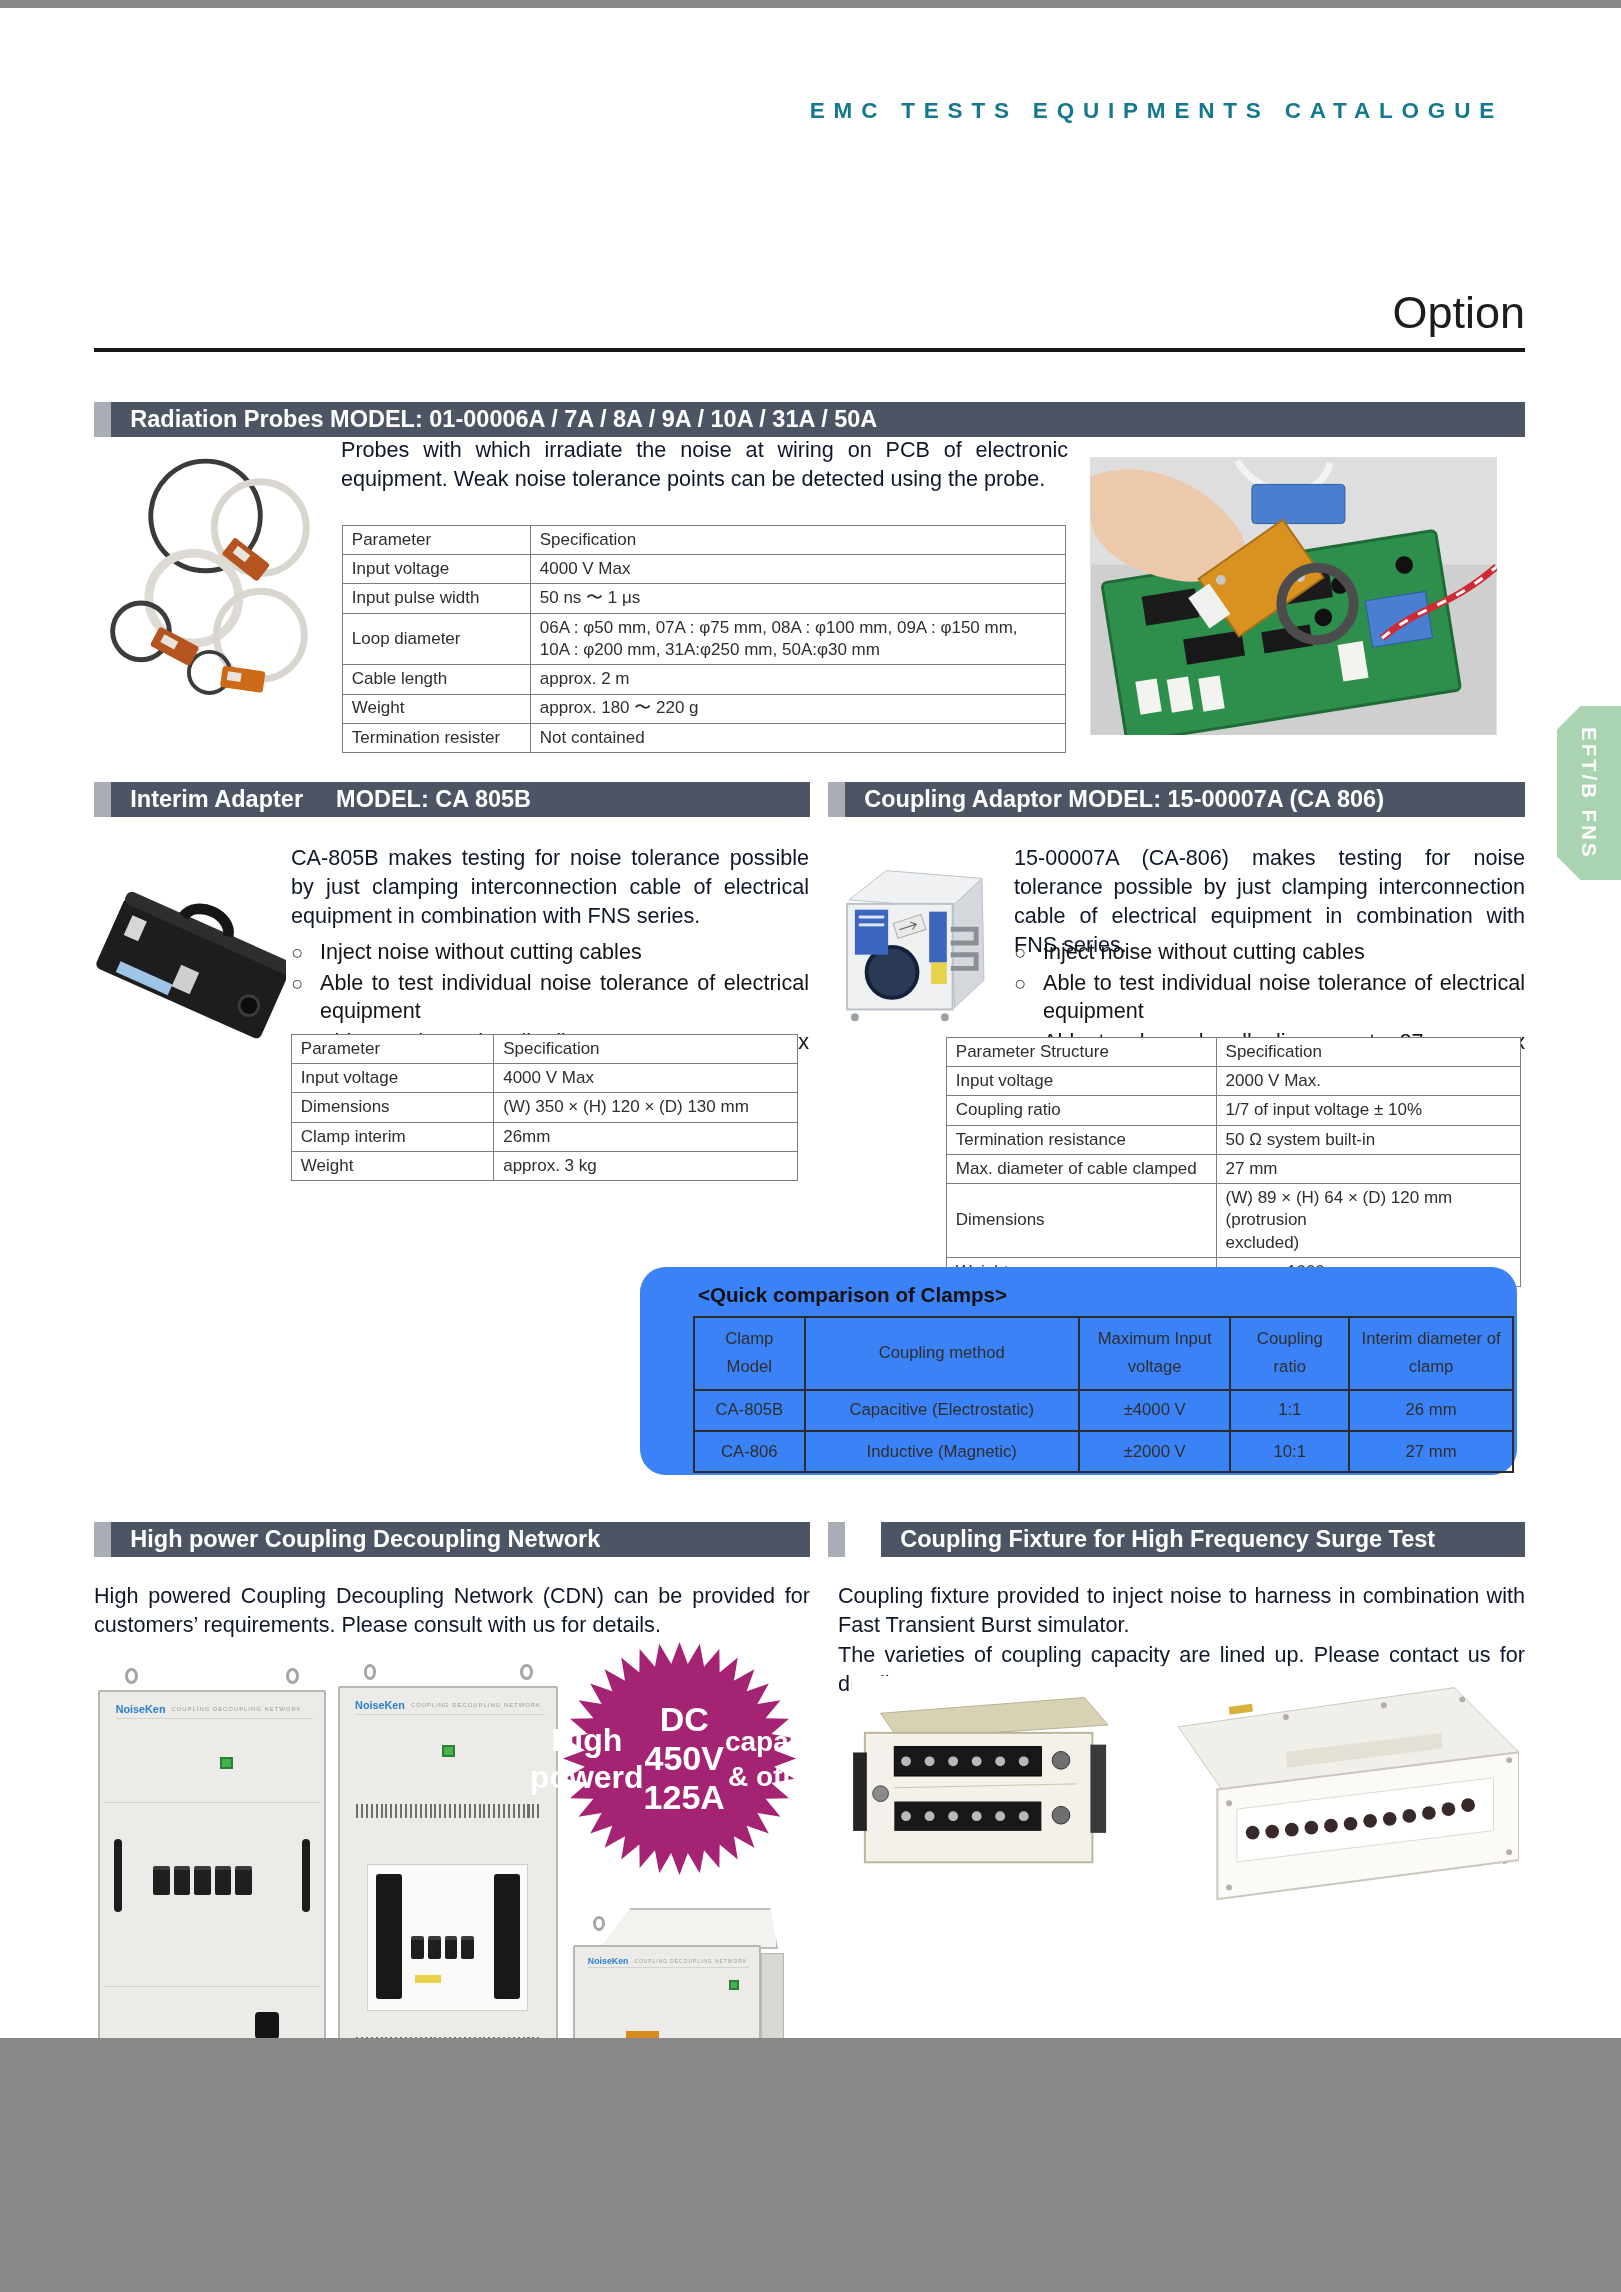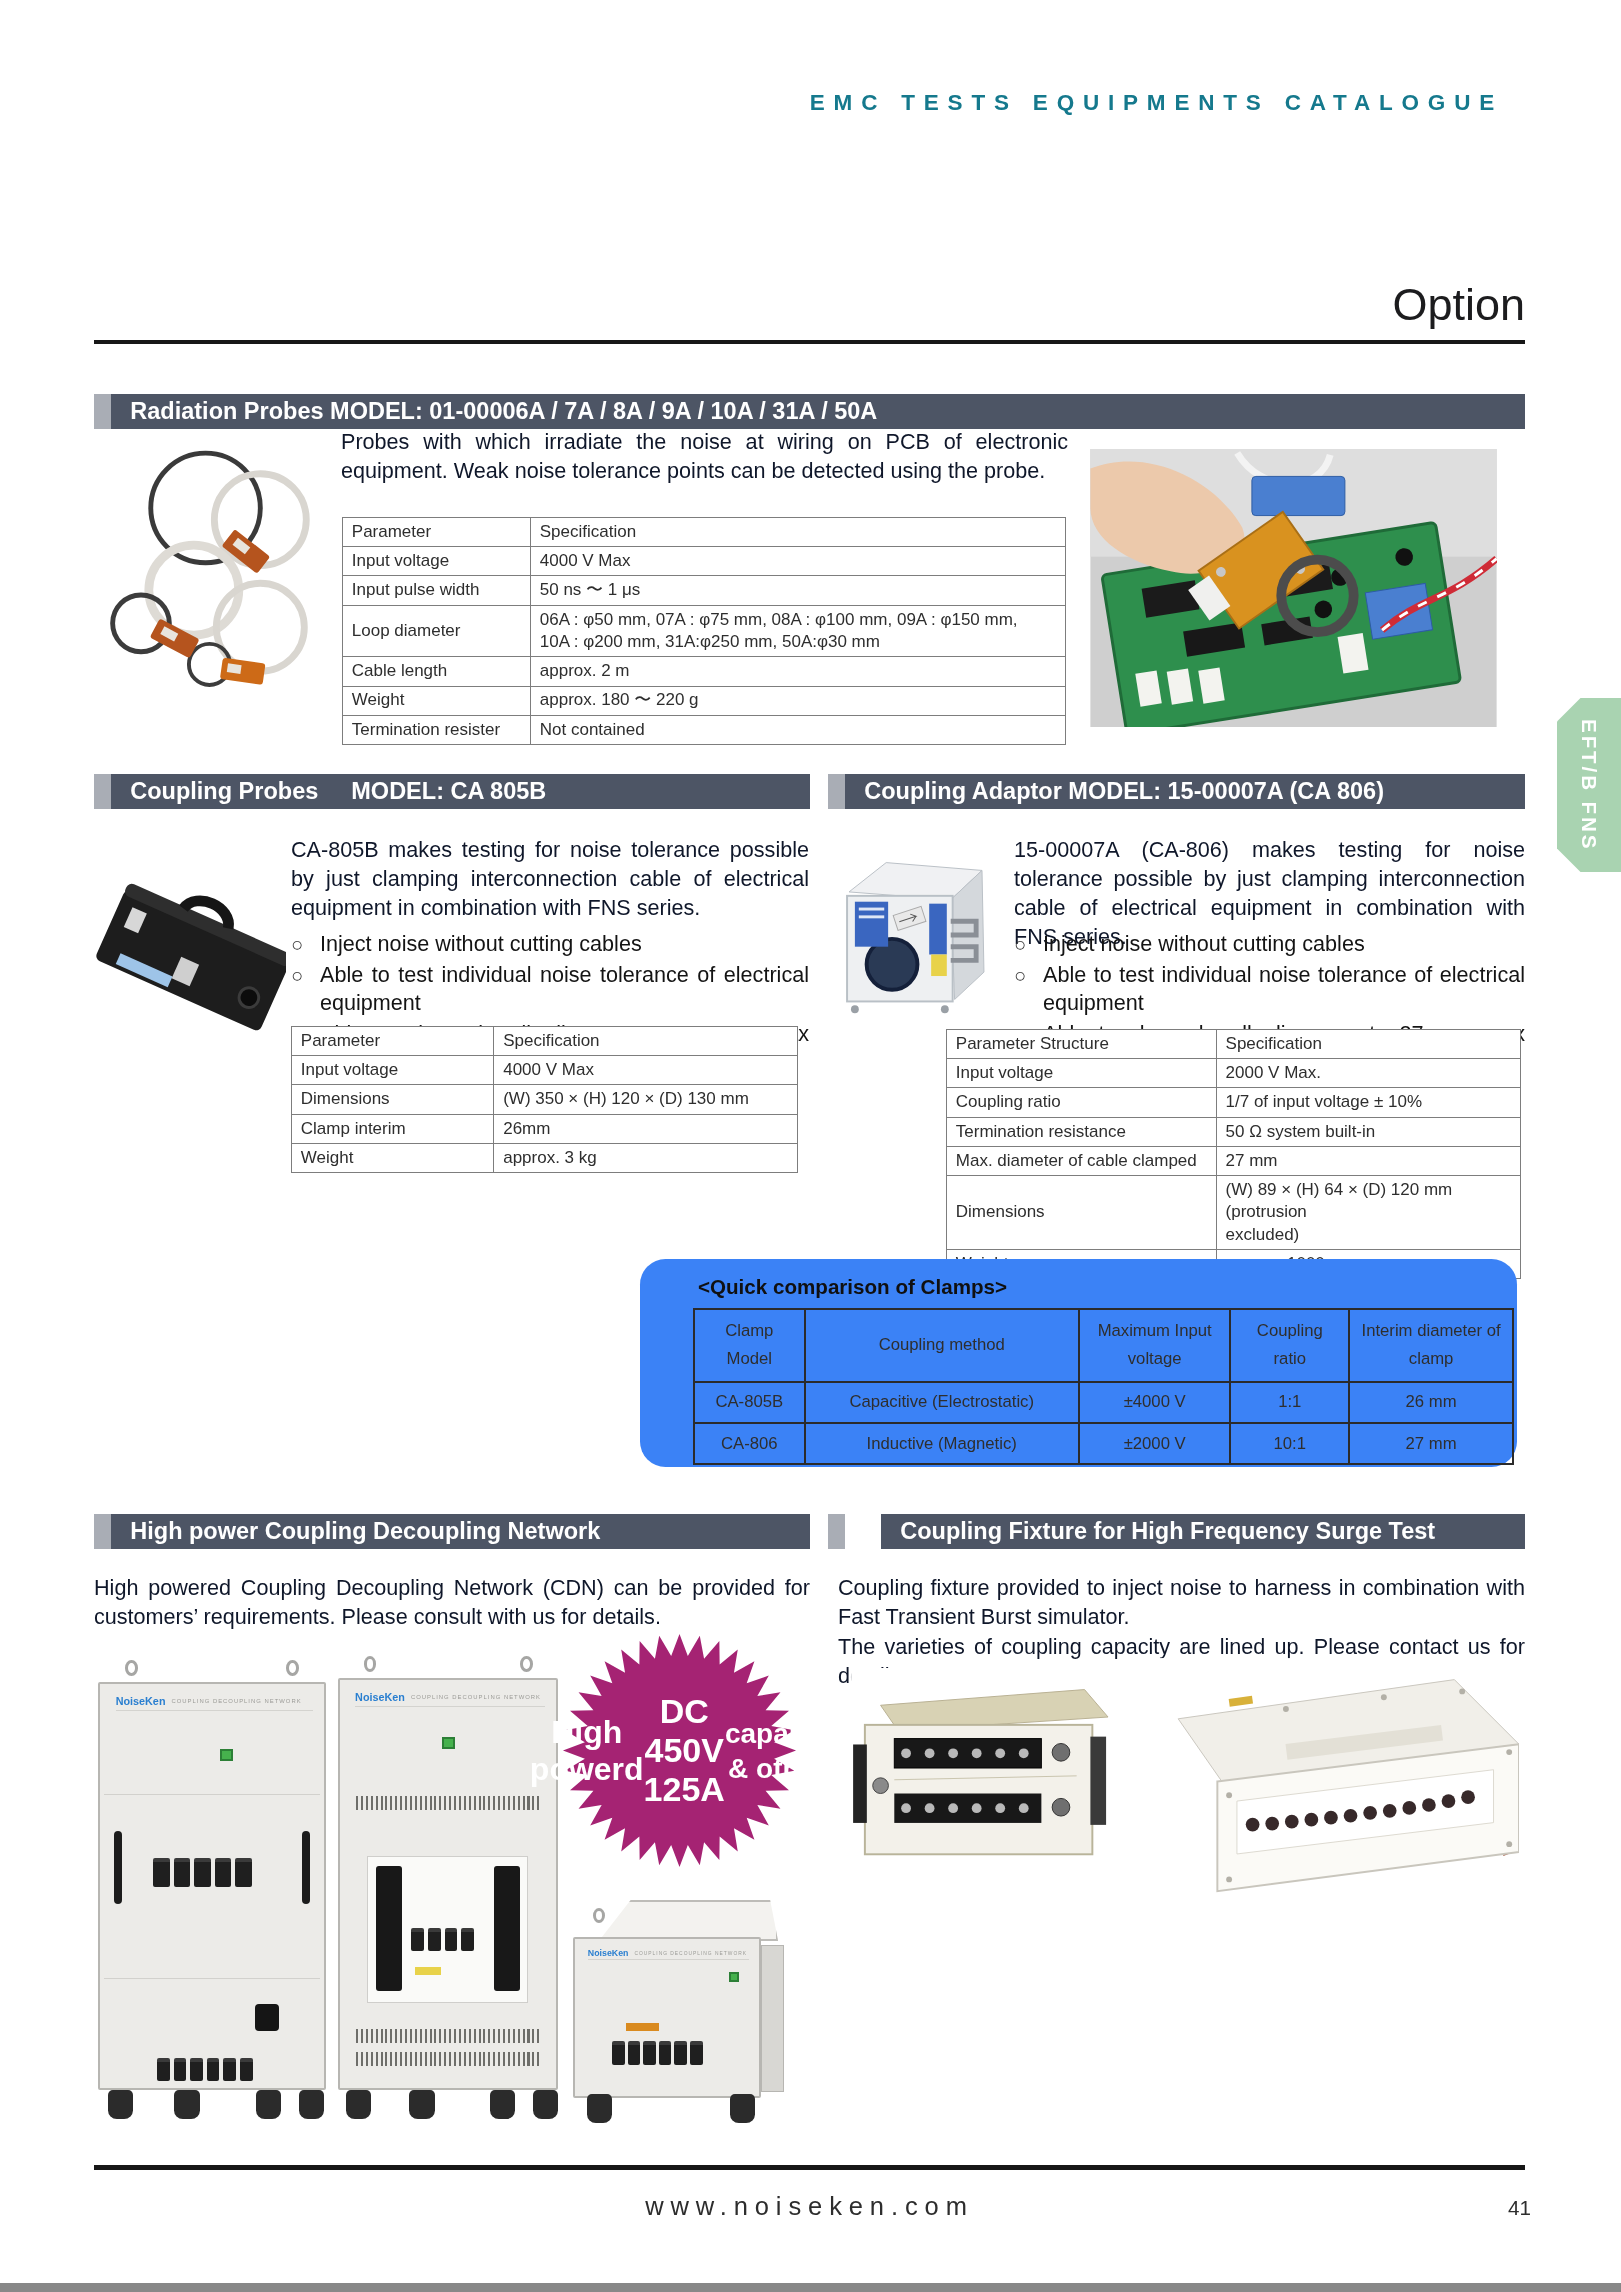--- a/index.html
+++ b/index.html
@@ -1,16 +1,16 @@
 <!DOCTYPE html>
 <html><head>
 <meta charset="utf-8">
 <style>
   html,body{margin:0;padding:0;background:#888;}
-  .page{position:relative;width:1621px;height:2283px;background:#ffffff;margin:0 auto;
+  .page{position:relative;width:1621px;height:2030px;background:#ffffff;margin:8px auto;
         font-family:"Liberation Sans","DejaVu Sans",sans-serif;color:#1a1a1a;overflow:hidden;}
   [data-name]{box-sizing:border-box;}
 
   
   .cat-header{position:absolute;top:90px;right:118px;font-size:22.5px;font-weight:600;
               letter-spacing:8.8px;color:#15798d;}
   .option{position:absolute;top:279px;right:96px;font-size:45px;font-weight:400;color:#1c1c1e;}
   .rule{position:absolute;background:#171717;}
   .rule1{left:94px;top:340px;width:1431px;height:3.9px;}
   .rule2{left:94px;top:2165px;width:1431px;height:4.9px;}
@@ -192,21 +192,21 @@
       <rect x="98" y="98" width="26" height="38" fill="#f0f0ee"></rect>
     </g>
     <circle cx="232" cy="150" r="37" fill="none" stroke="#4c4c4c" stroke-width="10"></circle>
     <path d="M298,185 C340,150 365,155 415,112" stroke="#cf2b36" stroke-width="7" fill="none"></path>
     <path d="M298,185 C340,150 365,155 415,112" stroke="#ffffff" stroke-width="3" stroke-dasharray="10 12" fill="none"></path>
   </svg>
 
   <div class="secbar" style="left:94px;top:774px;width:716px;" data-name="section-header-coupling-adapter">
     <span class="cap" data-name="header-cap-decoration"></span>
     <span class="bar" data-name="section-header-label">
-      <span data-name="coupling-adapter-title">Coupling Probes</span>
+      <span data-name="coupling-adapter-title">Interim Adapter</span>
         <span class="gap" data-name="spacer"></span>
         <span data-name="coupling-adapter-model">MODEL: CA 805B</span>
     </span>
   </div>
 
   <svg class="illus" style="left:90px;top:845px;" width="196" height="251" viewBox="0 0 200 256" data-name="ca805b-photo">
     <rect width="200" height="256" fill="#ffffff"></rect>
     <g transform="rotate(24 100 128)">
       <rect x="8" y="78" width="184" height="78" rx="6" fill="#1d1d1d"></rect>
       <rect x="8" y="70" width="184" height="14" rx="6" fill="#2e2e2e"></rect>

